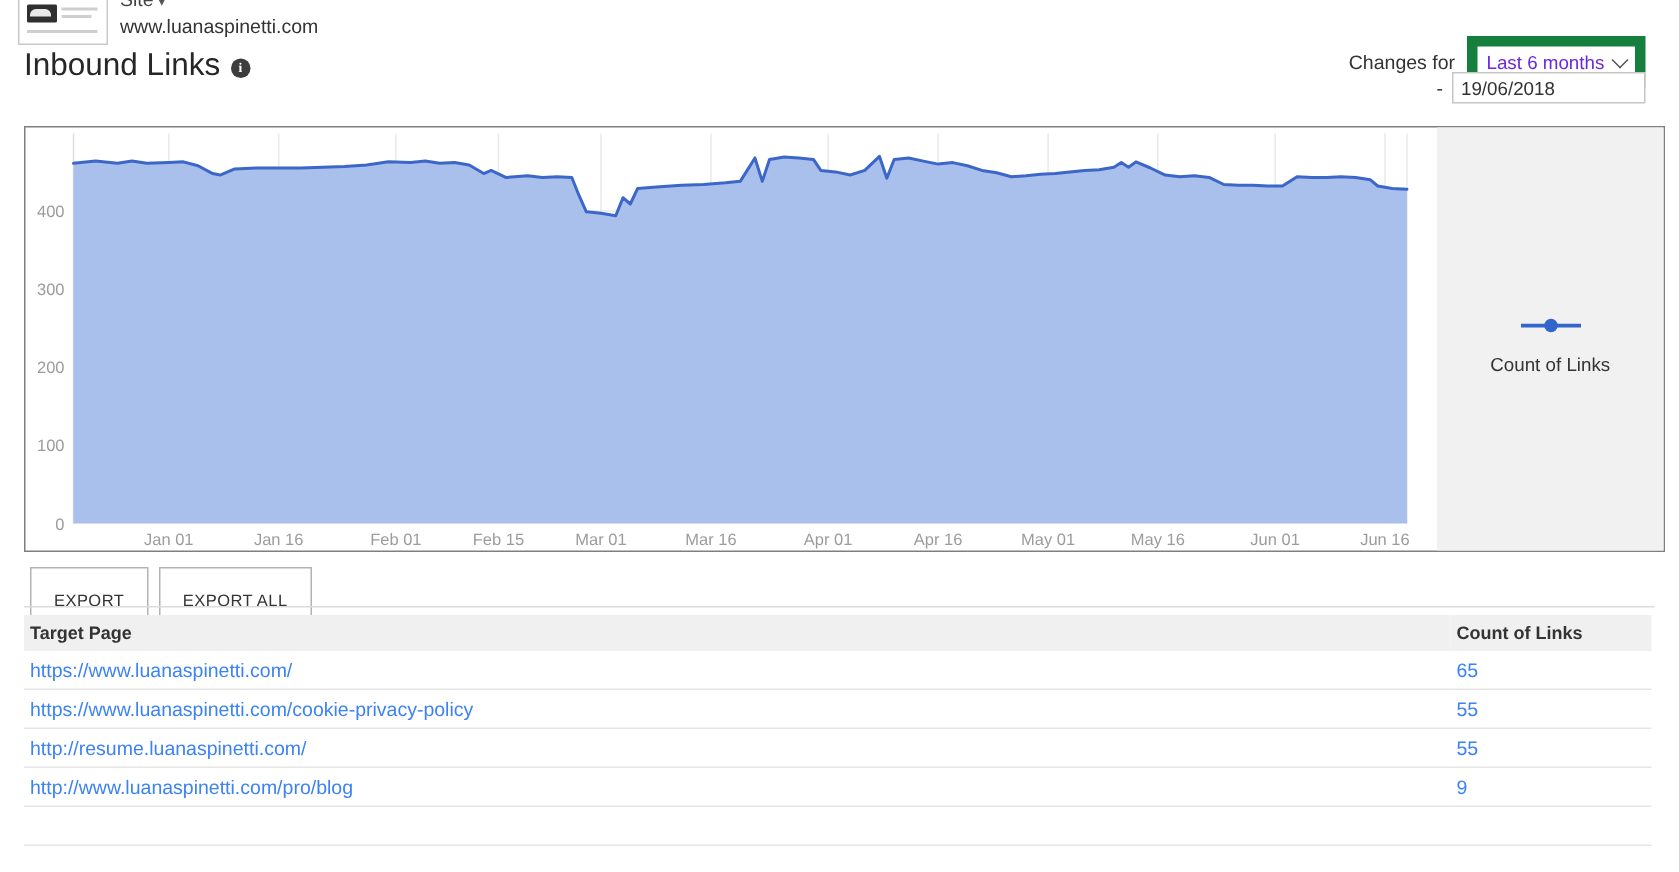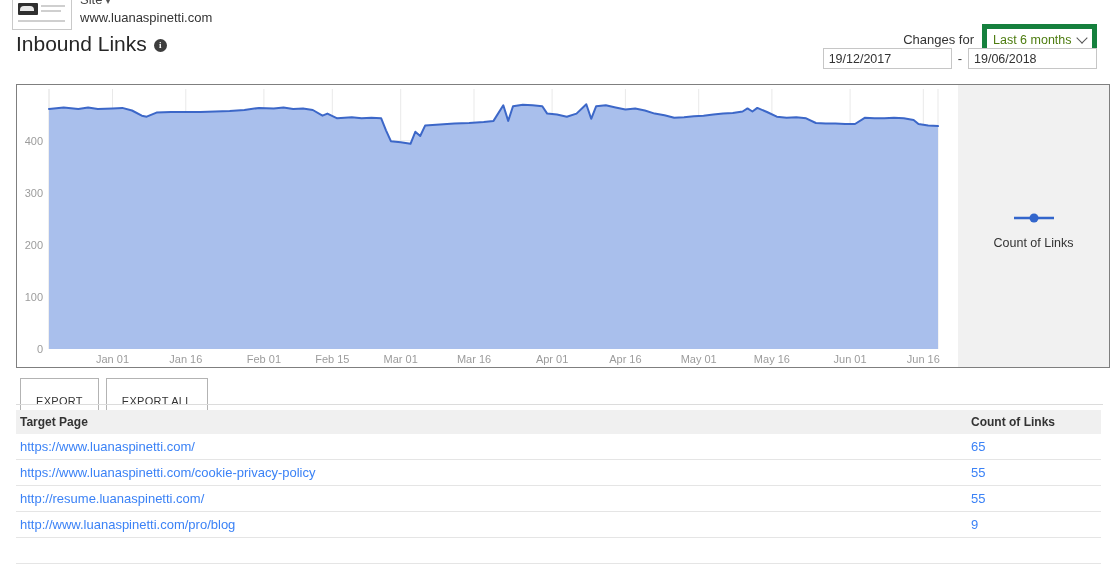--- a/index.html
+++ b/index.html
@@ -32,23 +32,23 @@
     display:inline-block;width:13px;height:13px;margin-left:7px;margin-top:3px;
     background:#3d3d3d;color:#fff;border-radius:50%;
     font-size:9px;font-weight:bold;line-height:13px;text-align:center;
     font-family:"Liberation Serif","DejaVu Serif",serif;cursor:pointer;
   }
   .changes-row{
     position:absolute;top:24px;right:22px;display:flex;align-items:center;
   }
   .changes-label{font-size:13px;color:#333;margin-right:8px;}
   .dropdown{
-    width:93px;height:21px;border:5px solid #15803d;background:#fff;
+    width:93px;height:21px;border:7px solid #15803d;background:#fff;
     display:flex;align-items:center;justify-content:space-between;
-    padding:0 6px;font-size:12.5px;color:#4d7c0f;cursor:pointer;box-sizing:content-box;
+    padding:0 6px;font-size:12.5px;color:#6d28d9;cursor:pointer;box-sizing:content-box;
   }
   .chev{
     width:7px;height:7px;border-right:1.5px solid #555;border-bottom:1.5px solid #555;
     transform:rotate(45deg);margin-top:-4px;
   }
   .dates-row{
     position:absolute;top:48px;right:22px;display:flex;align-items:center;gap:6px;
   }
   .date-input{
     width:117px;height:17px;border:1px solid #c6c6c6;background:#fff;
@@ -112,21 +112,20 @@
 </div>
 
 <div class="changes-row">
   <span class="changes-label">Changes for</span>
   <div class="dropdown">
     <span>Last 6 months</span>
     <span class="chev"></span>
   </div>
 </div>
 <div class="dates-row">
-  <input class="date-input" value="19/12/2017" style="">
   <span class="date-sep">-</span>
   <input class="date-input" value="19/06/2018" style="">
 </div>
 
 <div class="chart-widget">
   <svg class="chart-svg" width="941" height="282" viewBox="0 0 941 282">
       <text x="26" y="268" text-anchor="end" font-size="11" fill="#9c9c9c">0</text>
       <line x1="32" y1="211.9" x2="921" y2="211.9" stroke="#e9e9e9" stroke-width="1"></line>
       <text x="26" y="215.9" text-anchor="end" font-size="11" fill="#9c9c9c">100</text>
       <line x1="32" y1="159.8" x2="921" y2="159.8" stroke="#e9e9e9" stroke-width="1"></line>

